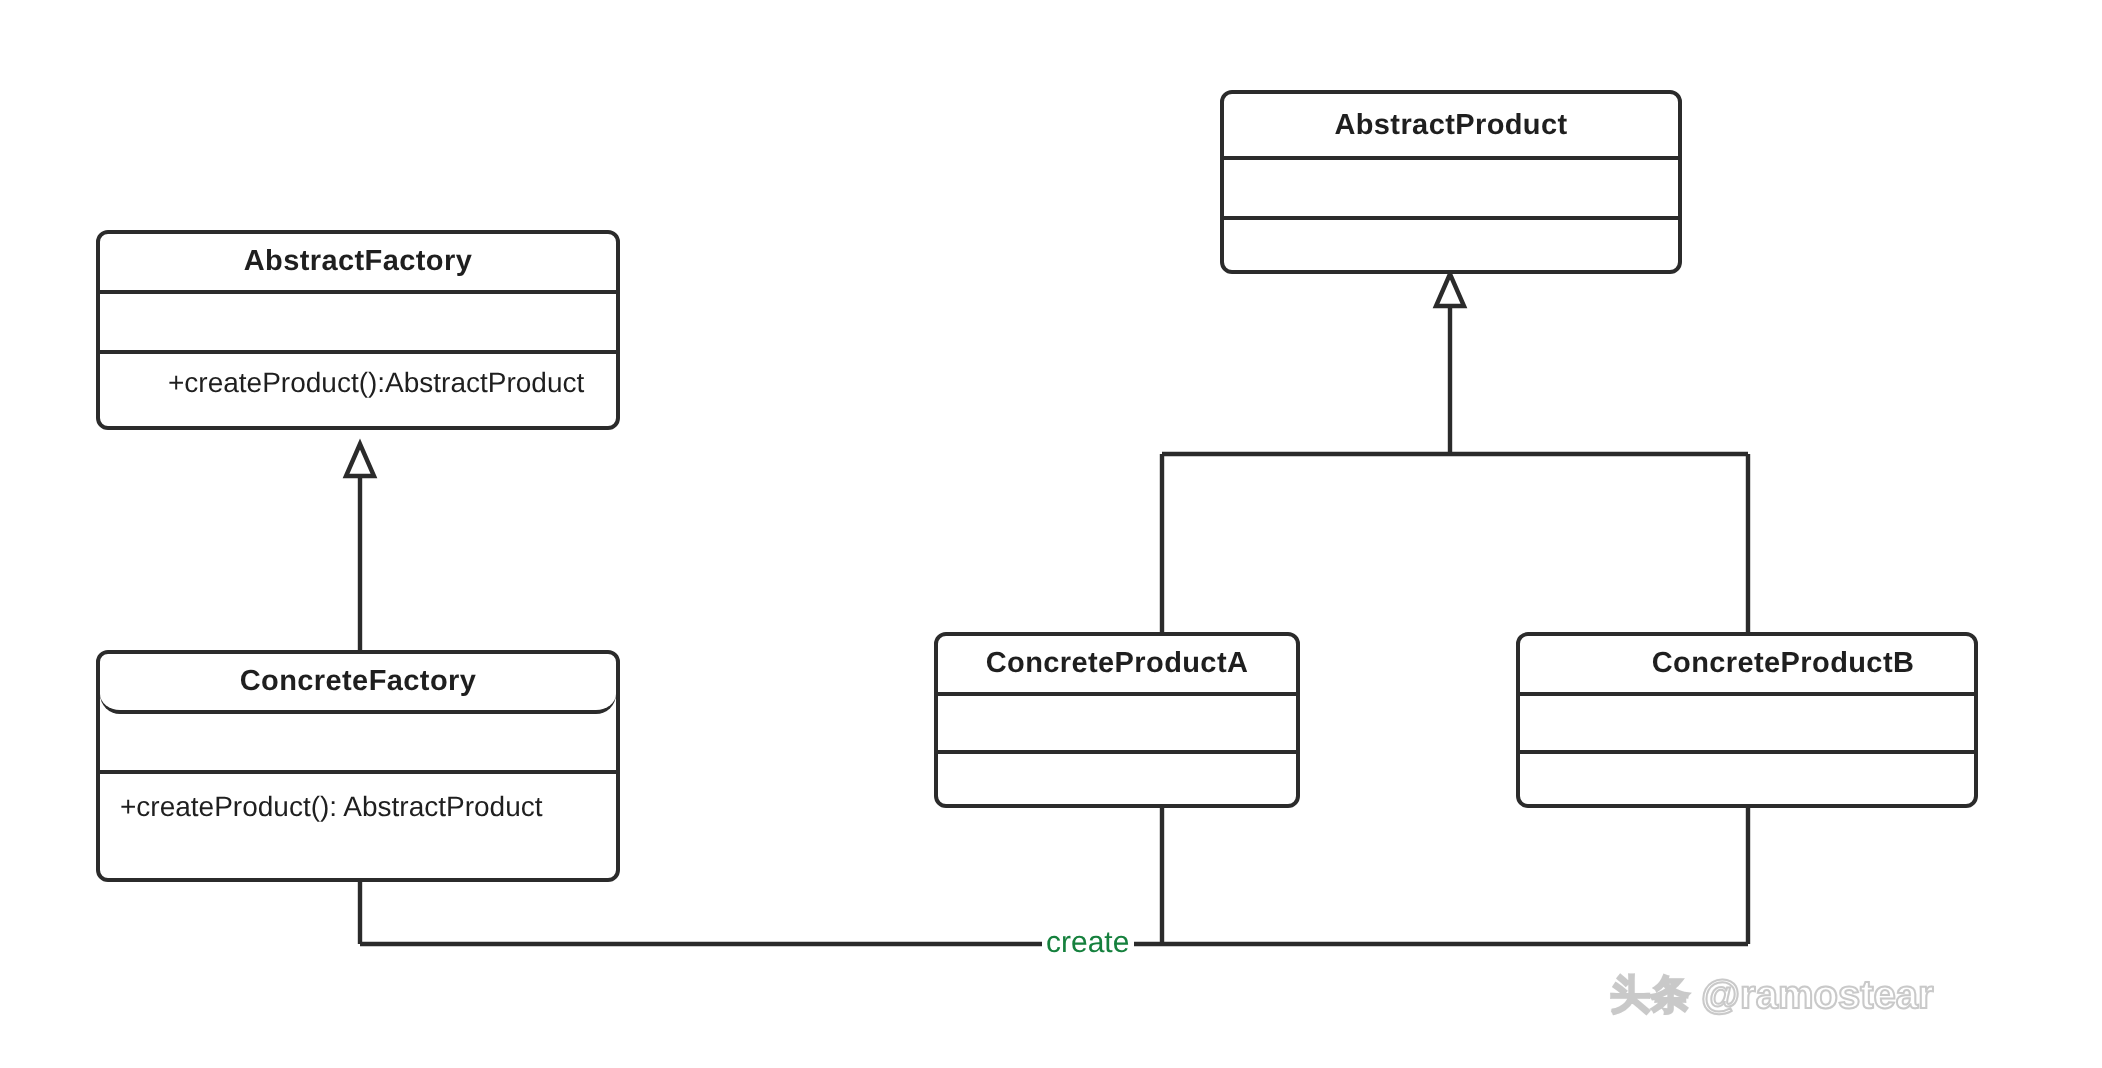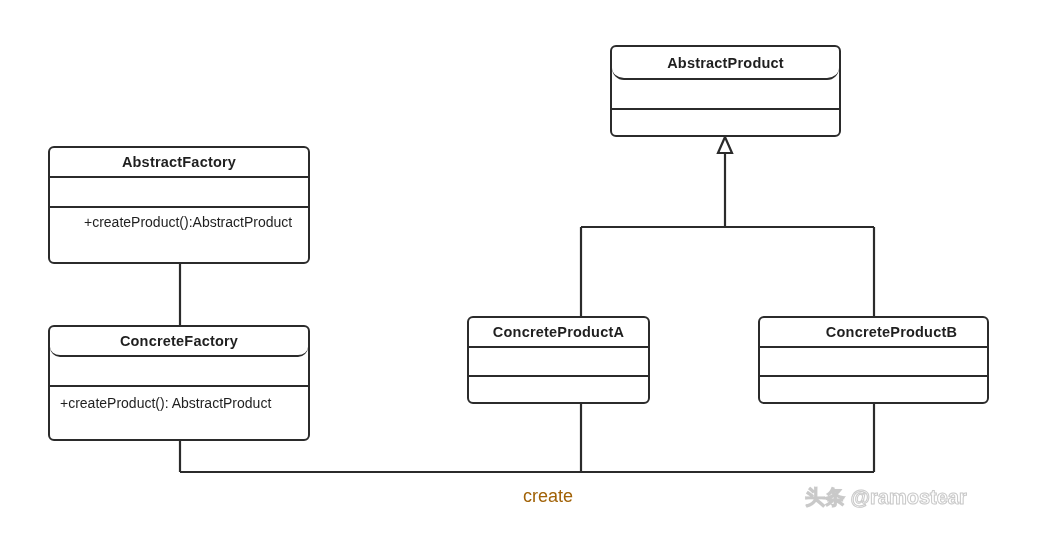--- a/index.html
+++ b/index.html
@@ -47,26 +47,25 @@
     border-bottom: 2px solid #2b2b2b;
   }
   .uml-ops-compartment {
     padding-left: 10px;
     font-size: 14px;
     color: #1f1f1f;
   }
   .edge-label {
     position: absolute;
     background: #ffffff;
-    font-size: 18px;
-    color: #a16207;
+    font-size: 15px;
+    color: #15803d;
     padding: 0 2px;
     line-height: 14px;
     white-space: nowrap;
-    margin-top: 24px;
   }
   .watermark {
     position: absolute;
     font-size: 20px;
     font-weight: bold;
     color: #ffffff;
     -webkit-text-stroke: 1px #c9c9c9;
     text-shadow: 0 0 1px #d8d8d8;
     white-space: nowrap;
     user-select: none;
@@ -93,34 +92,34 @@
     </g>
 
     <g>
       <line x1="180" y1="441" x2="180" y2="472" stroke="#2b2b2b" stroke-width="2.2"></line>
       <line x1="180" y1="472" x2="874" y2="472" stroke="#2b2b2b" stroke-width="2.2"></line>
       <line x1="581" y1="472" x2="581" y2="404" stroke="#2b2b2b" stroke-width="2.2"></line>
       <line x1="874" y1="472" x2="874" y2="404" stroke="#2b2b2b" stroke-width="2.2"></line>
     </g>
   </svg>
 
-  <div class="uml-class" style="left:48px; top:146px; width:262px; height:118px;">
+  <div class="uml-class" style="left:48px; top:115px; width:262px; height:100px;">
     <div class="uml-compartment uml-name-compartment" style="height:30px;">AbstractFactory</div>
     <div class="uml-compartment uml-attrs-compartment" style="height:30px;"></div>
     <div class="uml-compartment uml-ops-compartment" style="height:28px;margin-left:24px;">+createProduct():AbstractProduct</div>
   </div>
 
   <div class="uml-class" style="left:48px; top:325px; width:262px; height:116px;">
     <div class="uml-compartment uml-name-compartment" style="height:30px;border-radius:10px;">ConcreteFactory</div>
     <div class="uml-compartment uml-attrs-compartment" style="height:30px;"></div>
     <div class="uml-compartment uml-ops-compartment" style="height:52px; align-items:flex-start; padding-top:8px;">+createProduct(): AbstractProduct</div>
   </div>
 
   <div class="uml-class" style="left:610px; top:45px; width:231px; height:92px;">
-    <div class="uml-compartment uml-name-compartment" style="height:33px;border-radius:12px;">AbstractProduct</div>
+    <div class="uml-compartment uml-name-compartment" style="height:33px;">AbstractProduct</div>
     <div class="uml-compartment uml-attrs-compartment" style="height:30px;"></div>
     <div class="uml-compartment uml-ops-compartment" style="height:25px;"></div>
   </div>
 
   <div class="uml-class" style="left:467px; top:316px; width:183px; height:88px;">
     <div class="uml-compartment uml-name-compartment" style="height:30px;">ConcreteProductA</div>
     <div class="uml-compartment uml-attrs-compartment" style="height:29px;"></div>
     <div class="uml-compartment uml-ops-compartment" style="height:25px;"></div>
   </div>
 

